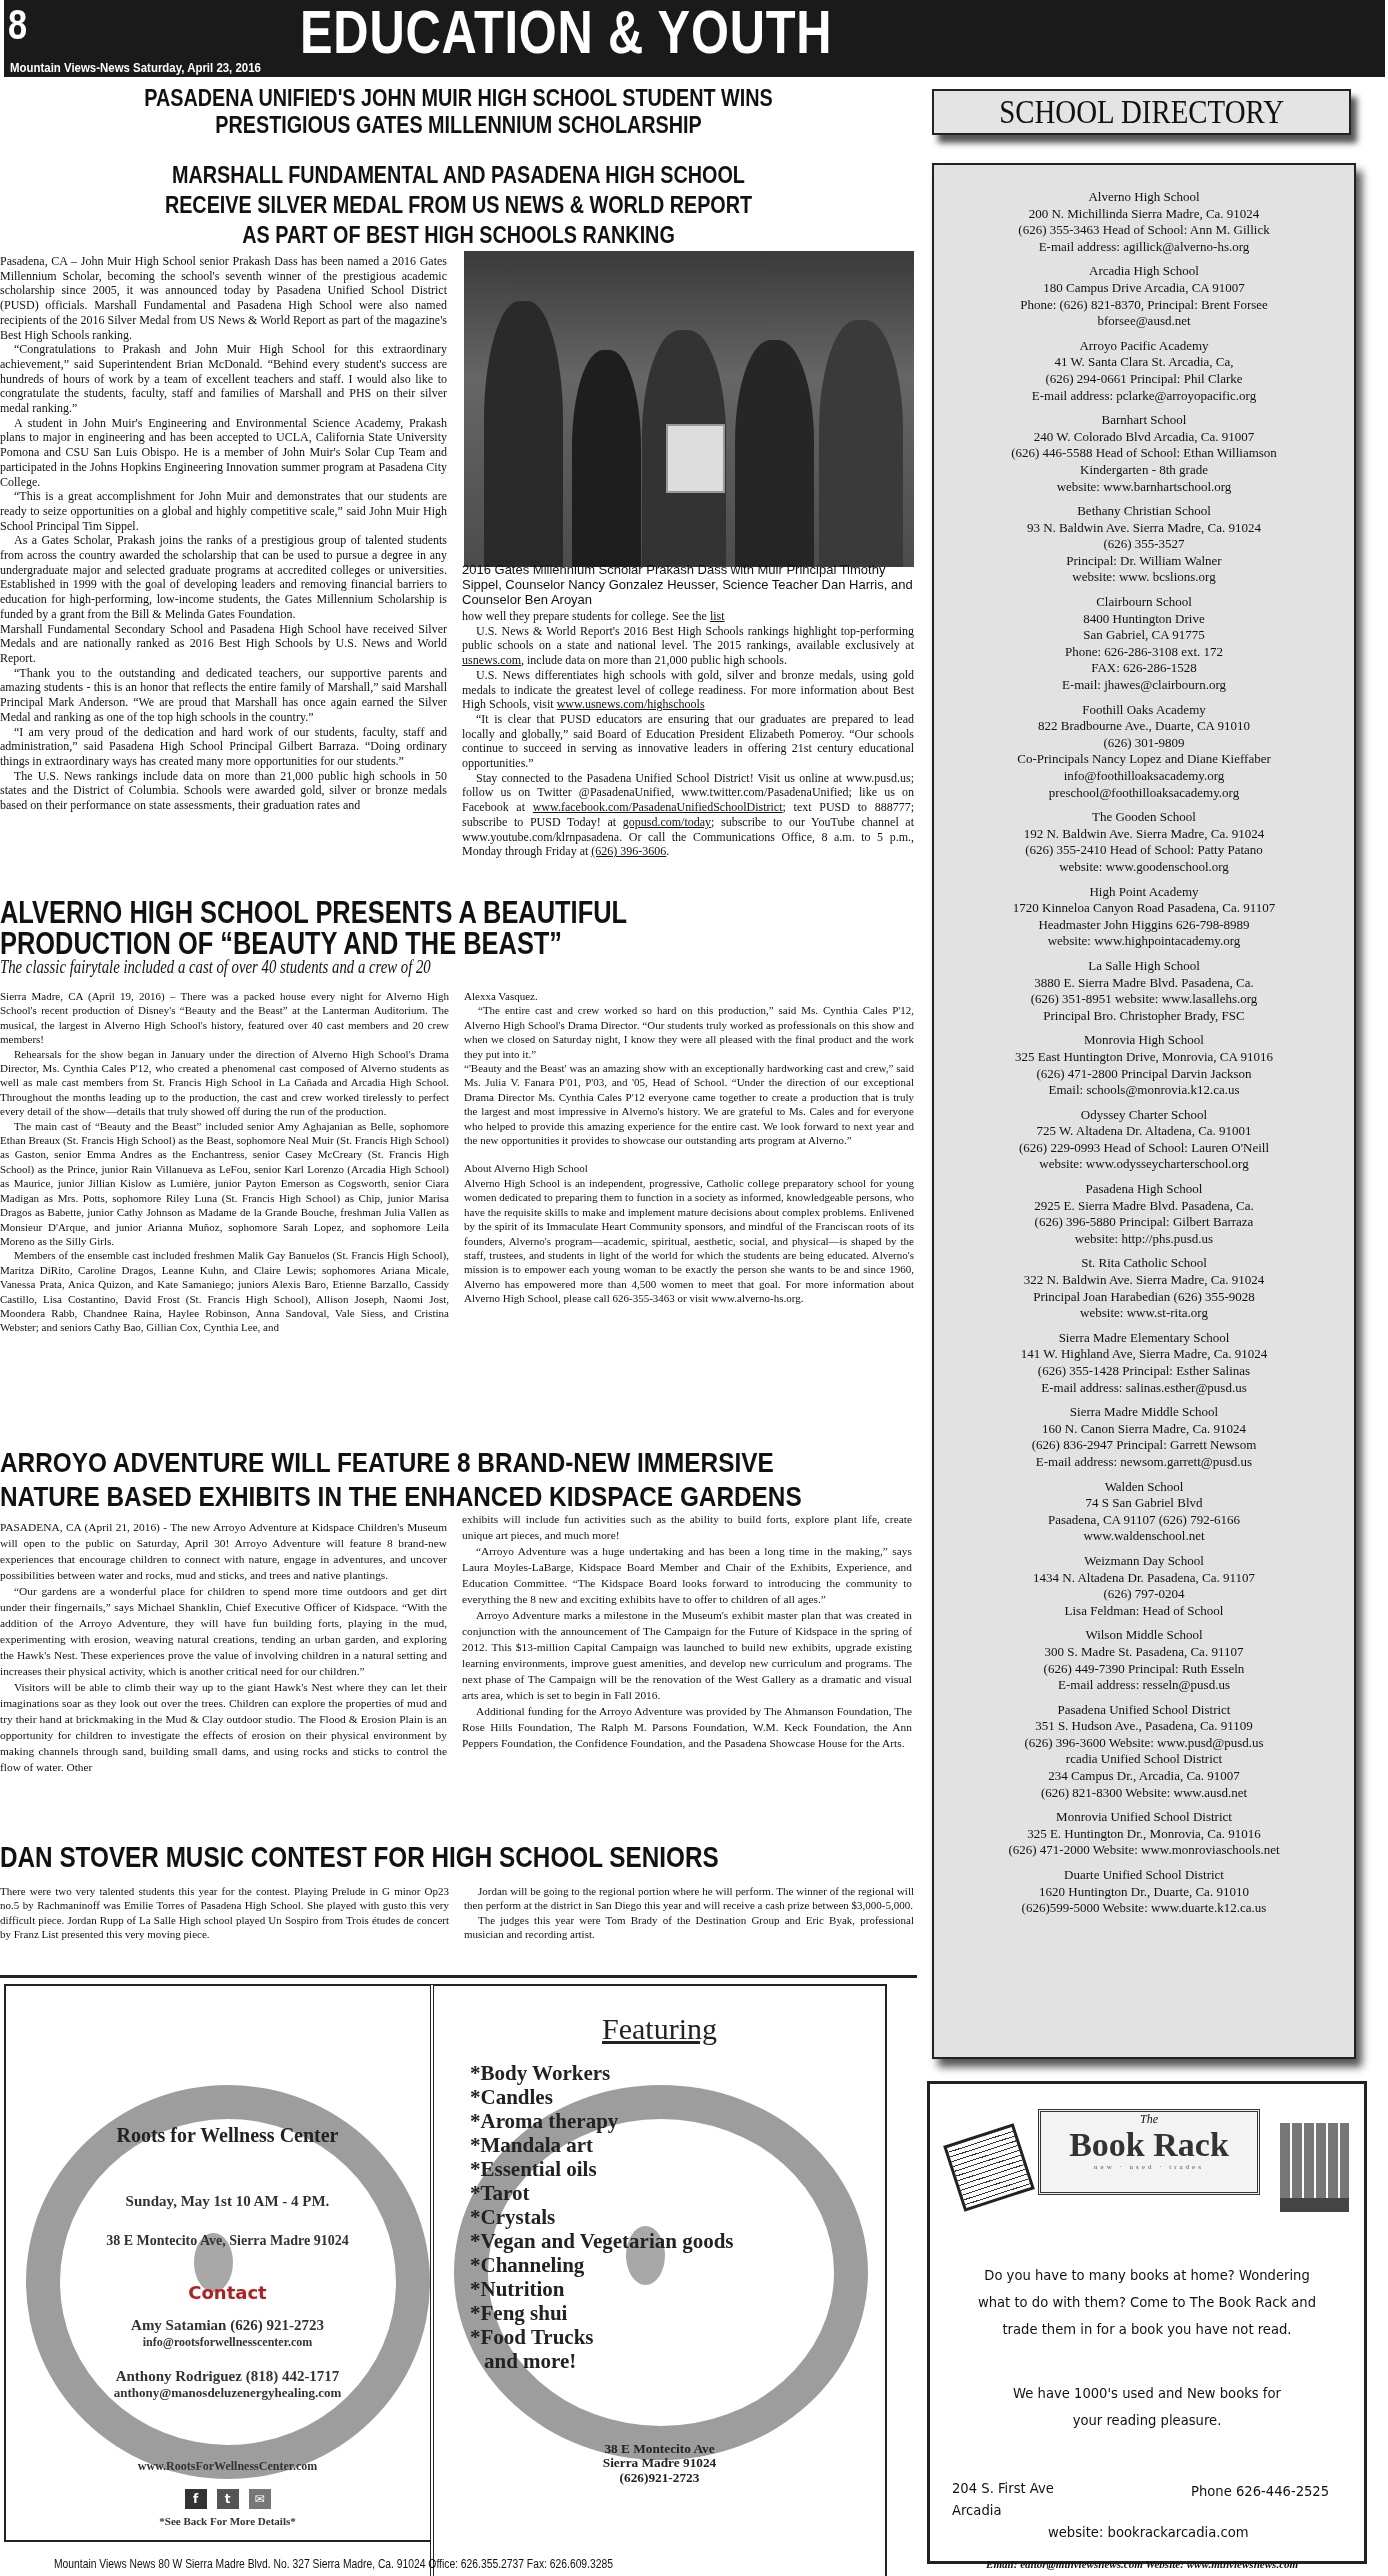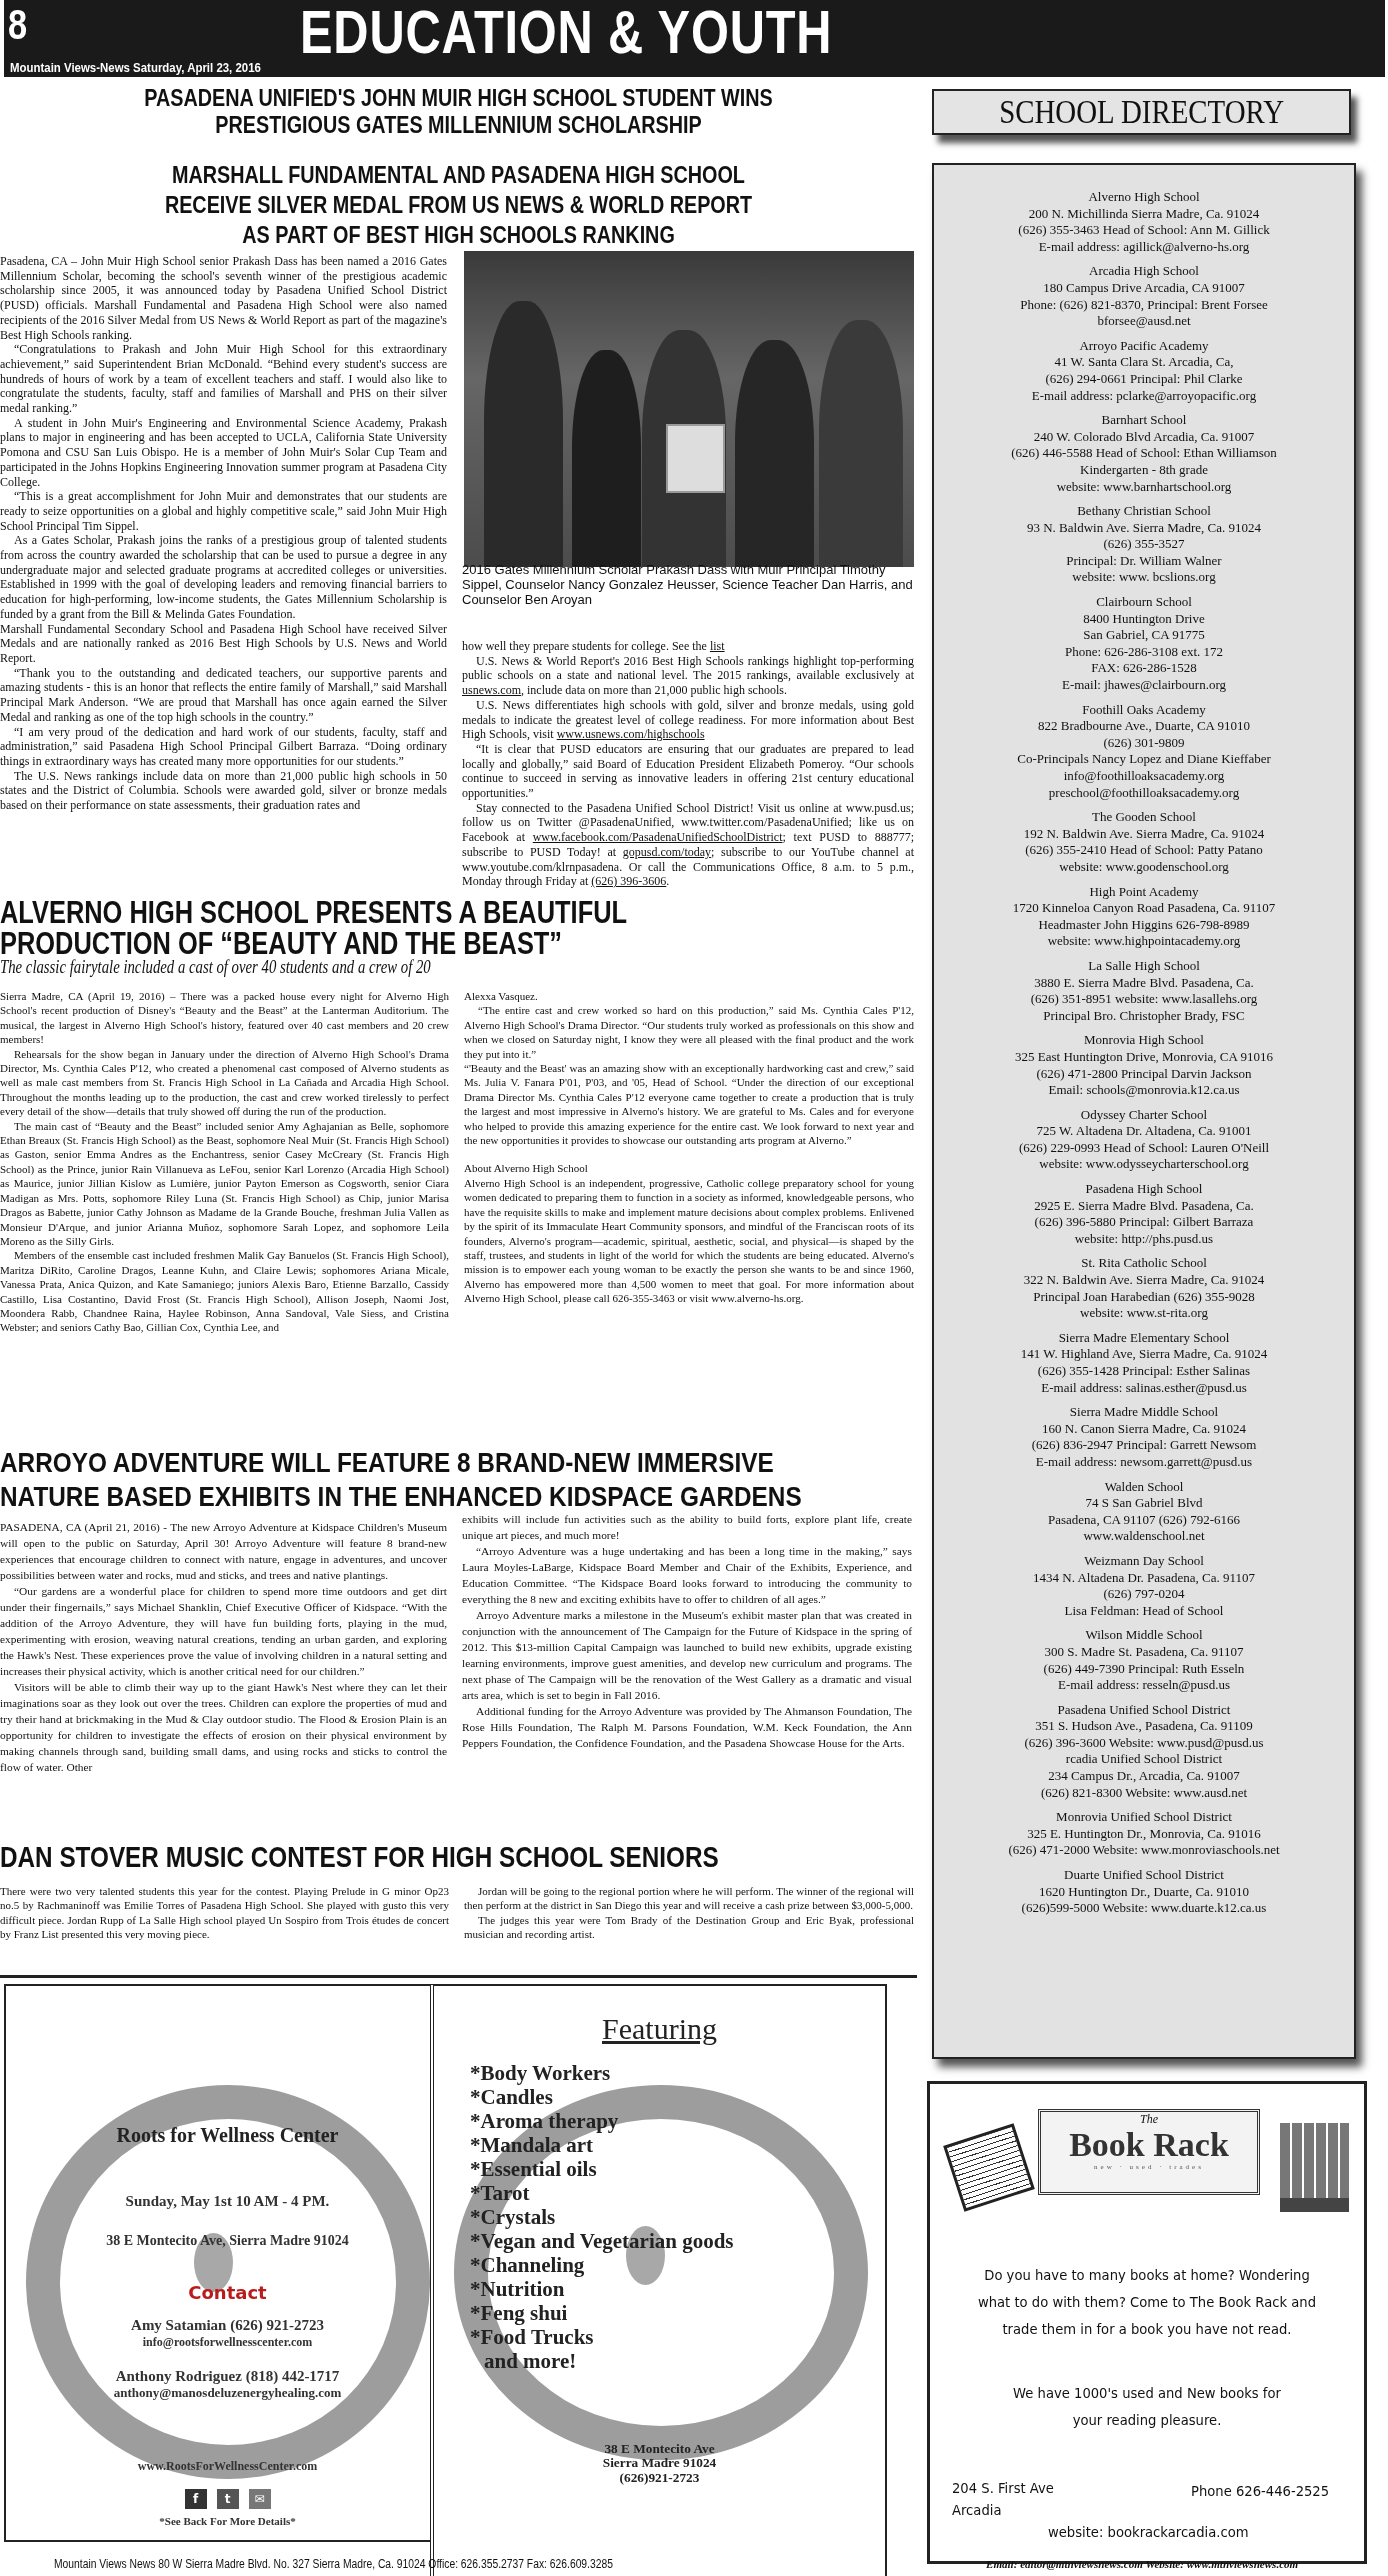--- a/index.html
+++ b/index.html
@@ -104,21 +104,21 @@
 <div class="photo">
   <div class="person" style="left:20px; width:79px; height:266px; background:#2a2a2a;"></div>
   <div class="person" style="left:108px; width:69px; height:217px; background:#1e1e1e;"></div>
   <div class="person" style="left:178px; width:84px; height:237px; background:#333;"></div>
   <div class="person" style="left:271px; width:79px; height:227px; background:#262626;"></div>
   <div class="person" style="left:355px; width:84px; height:247px; background:#3a3a3a;"></div>
   <div style="position:absolute; left:202px; top:173px; width:59px; height:69px; background:#ddd; border:2px solid #999;"></div>
 </div>
 <div class="caption">2016 Gates Millennium Scholar Prakash Dass with Muir Principal Timothy Sippel, Counselor Nancy Gonzalez Heusser, Science Teacher Dan Harris, and Counselor Ben Aroyan</div>
 
-<div class="article" style="left:462px; top:609px; width:452px;margin-top:30px;">
+<div class="article" style="left:462px; top:609px; width:452px;">
   <p class="noind"><span>how well they prepare students for college. See the </span><a>list</a></p>
   <p><span>U.S. News &amp; World Report's 2016 Best High Schools rankings highlight top-performing public schools on a state and national level. The 2015 rankings, available exclusively at </span><a>usnews.com</a><span>, include data on more than 21,000 public high schools.</span></p>
   <p><span>U.S. News differentiates high schools with gold, silver and bronze medals, using gold medals to indicate the greatest level of college readiness. For more information about Best High Schools, visit </span><a>www.usnews.com/highschools</a></p>
   <p>“It is clear that PUSD educators are ensuring that our graduates are prepared to lead locally and globally,” said Board of Education President Elizabeth Pomeroy. “Our schools continue to succeed in serving as innovative leaders in offering 21st century educational opportunities.”</p>
   <p><span>Stay connected to the Pasadena Unified School District! Visit us online at www.pusd.us; follow us on Twitter @PasadenaUnified, www.twitter.com/PasadenaUnified; like us on Facebook at </span><a>www.facebook.com/PasadenaUnifiedSchoolDistrict</a><span>; text PUSD to 888777; subscribe to PUSD Today! at </span><a>gopusd.com/today</a><span>; subscribe to our YouTube channel at www.youtube.com/klrnpasadena. Or call the Communications Office, 8 a.m. to 5 p.m., Monday through Friday at </span><a>(626) 396-3606</a><span>.</span></p>
 </div>
 
 <div class="sect-head" style="top:897px; font-size:31px; line-height:31px; transform:scaleX(0.82);">
   <div>ALVERNO HIGH SCHOOL PRESENTS A BEAUTIFUL</div>
   <div>PRODUCTION OF “BEAUTY AND THE BEAST”</div>

